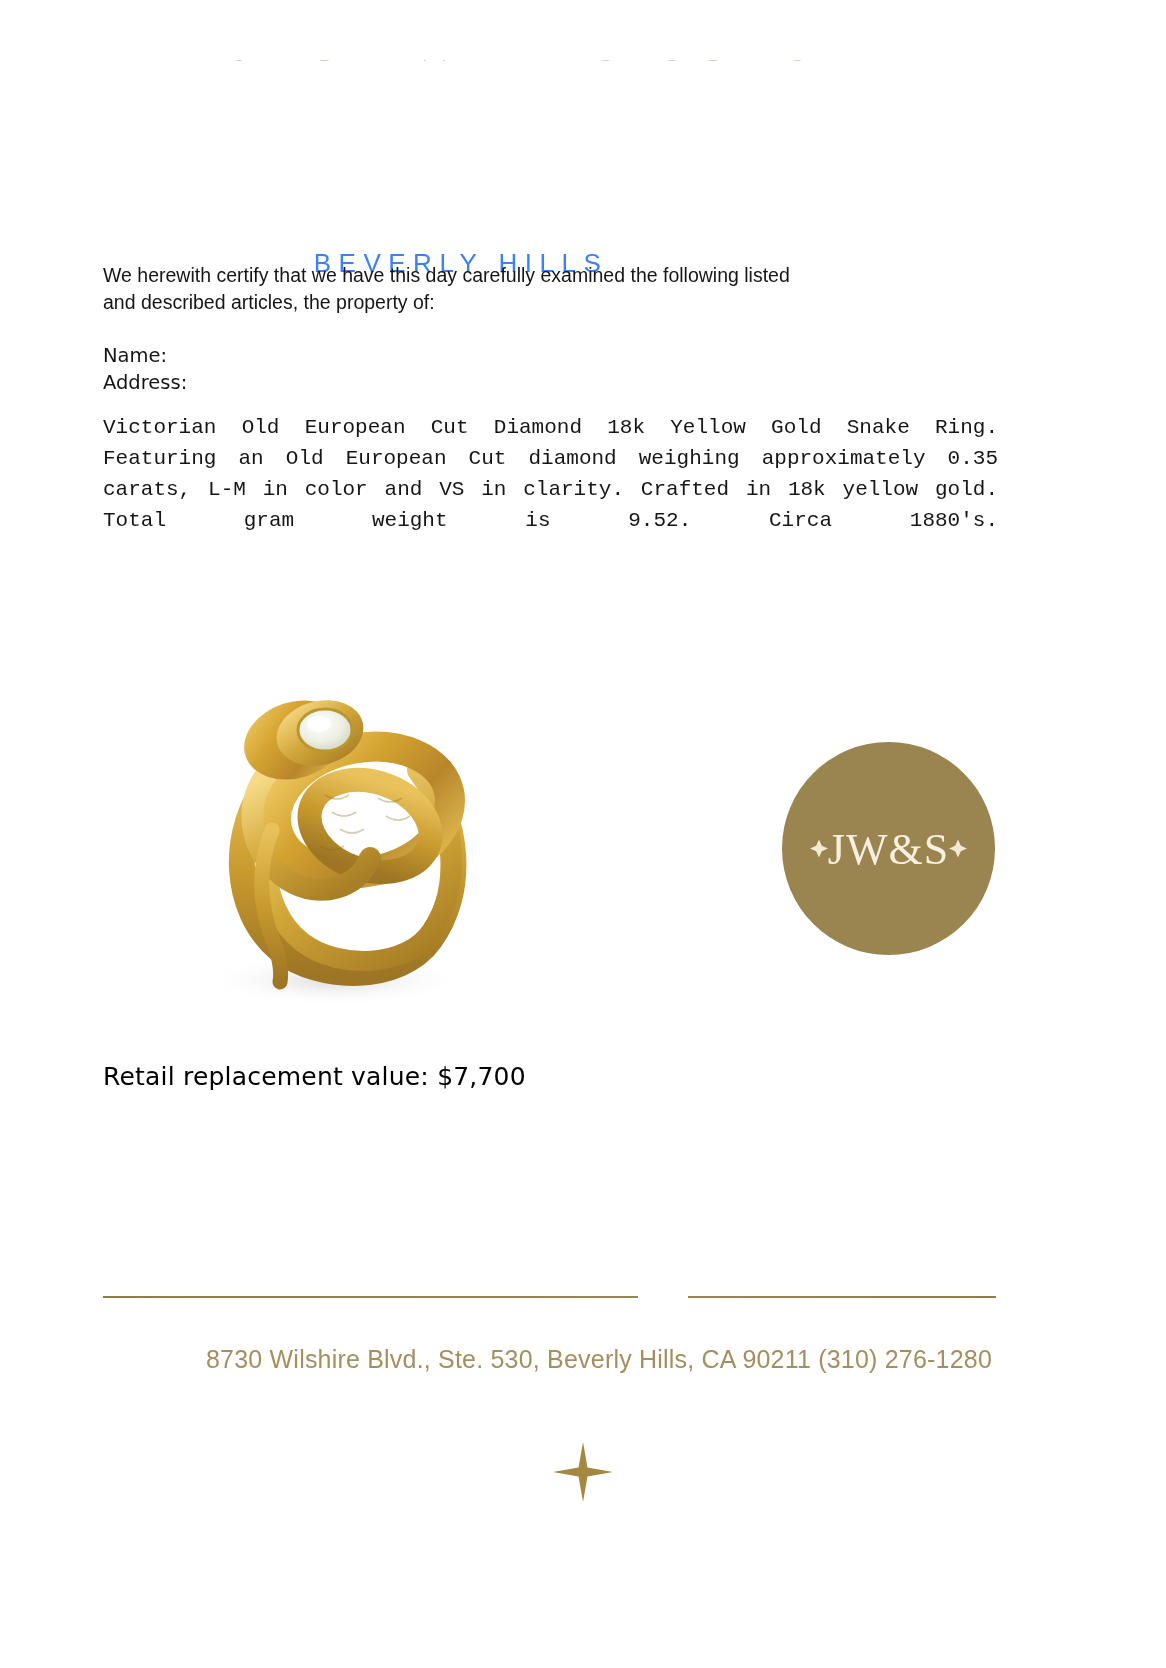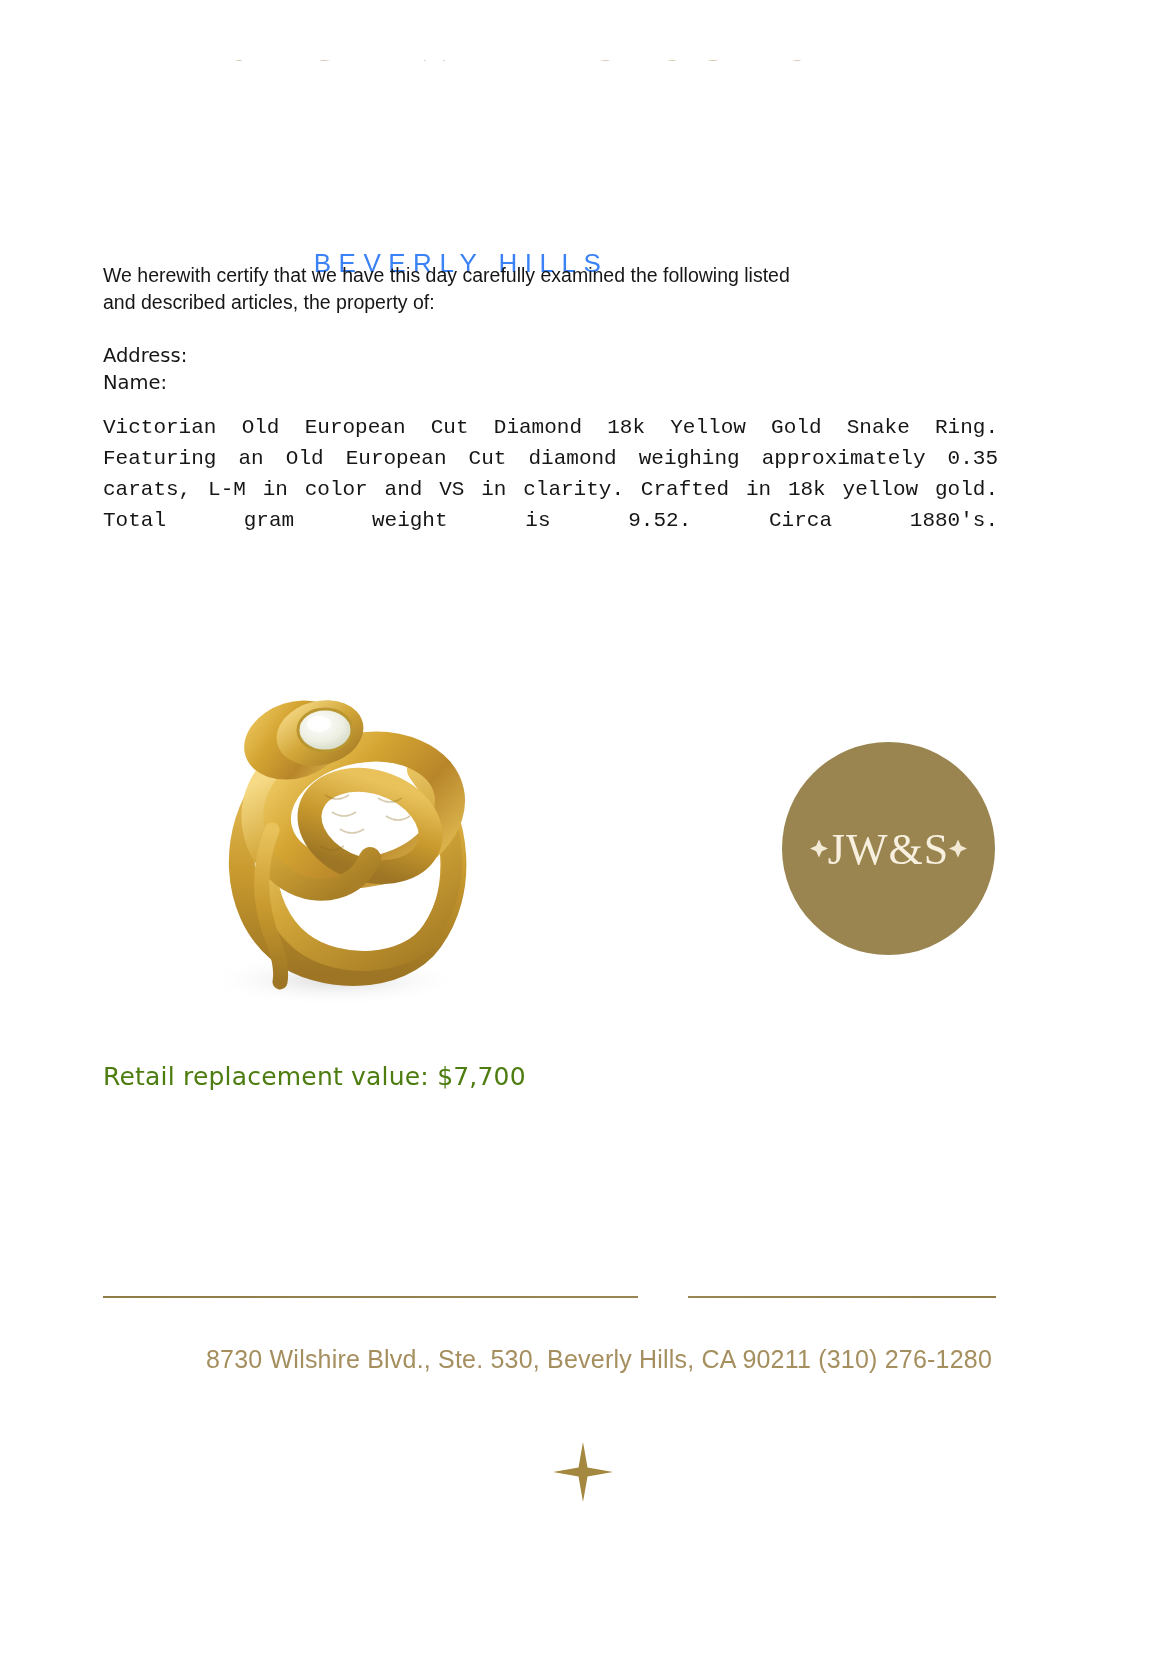--- a/index.html
+++ b/index.html
@@ -54,21 +54,21 @@
 
   
   .seal {
     position:absolute; left:782px; top:742px;
     width:213px; height:213px;
   }
 
   
   .value-line {
     position:absolute; left:103px; top:1062px; width:760px;
-    font-size:25px; color:#4d7c0f; letter-spacing:0.2px;
+    font-size:25px; color:#000000; letter-spacing:0.2px;
     font-family:"DejaVu Sans", sans-serif;
   }
 
   
   .disclaimer {
     position:absolute; left:103px; top:1130px; width:850px;
     font-size:21px; line-height:30px; color:#161616;
     font-family:"DejaVu Sans", sans-serif;
   }
 
@@ -107,22 +107,22 @@
         <path id="arcpath" d="M 40,178 A 330,175 0 0 1 660,178" fill="none"></path>
       </defs>
       <text font-family="'Liberation Serif', serif" font-size="52" fill="#a8915e" letter-spacing="7">JACK WEIR &amp; SONS</text>
     </svg>
     <div class="beverly">BEVERLY HILLS</div>
   </div>
 
   <div class="intro">We herewith certify that we have this day carefully examined the following listed and described articles, the property of:</div>
 
   <div class="fields">
+    <div>Name:</div>
     <div>Address:</div>
-    <div>Name:</div>
   </div>
 
   <div class="description">Victorian Old European Cut Diamond 18k Yellow Gold Snake Ring. Featuring an Old European Cut diamond weighing approximately 0.35 carats, L-M in color and VS in clarity. Crafted in 18k yellow gold. Total gram weight is 9.52. Circa 1880's.</div>
 
   <div class="photo-area">
     <svg class="ring-svg" width="420" height="400" viewBox="0 0 420 400">
       <defs>
         <linearGradient id="gold1" x1="0" y1="0" x2="1" y2="1">
           <stop offset="0%" stop-color="#f2cf6b"></stop>
           <stop offset="35%" stop-color="#d4a431"></stop>

